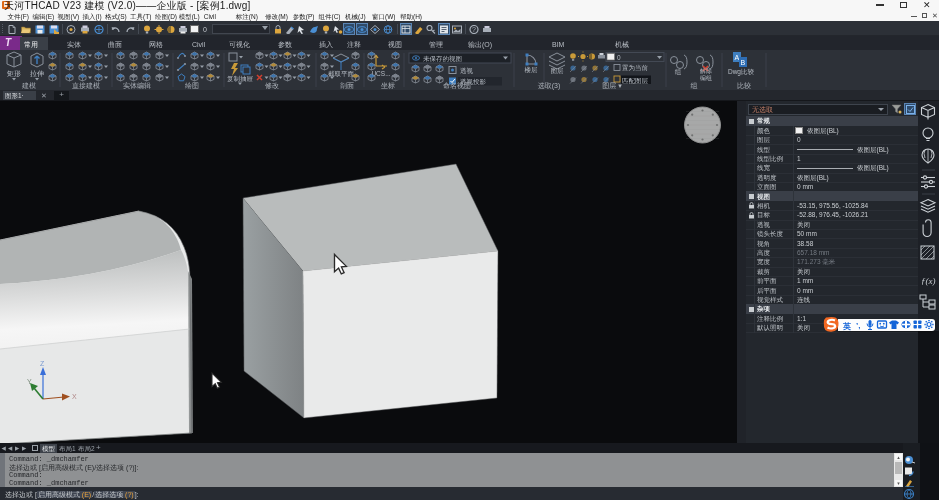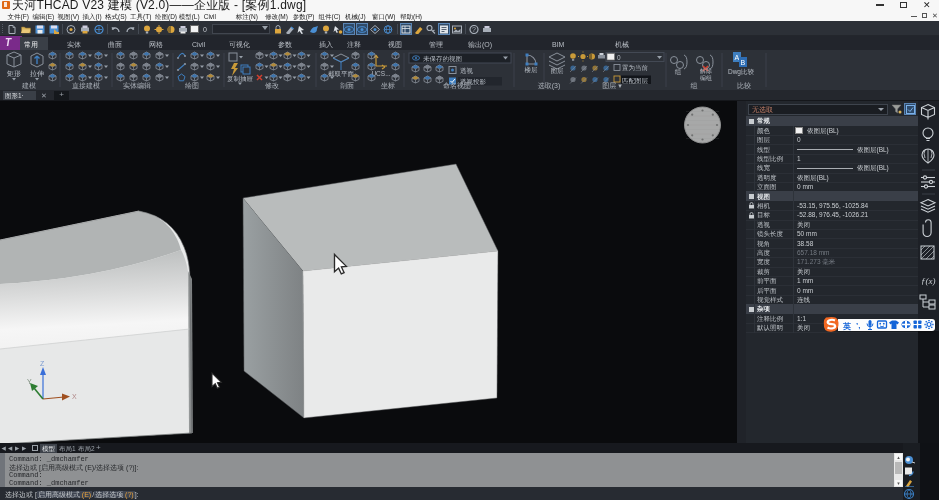--- a/index.html
+++ b/index.html
@@ -5,21 +5,21 @@
 body{position:relative;font-family:"Liberation Sans",sans-serif;background:#0b0c0e;color:#c6cacd}
 .a{position:absolute}
 .t7{font-size:7px;line-height:9px;white-space:nowrap}
 .t65{font-size:6.5px;line-height:8px;white-space:nowrap}
 .mono{font-family:"Liberation Mono",monospace}
 </style></head><body>
 
 <div class="a" style="left:0;top:0;width:939px;height:21px;background:#f7f7f7"></div>
 <div class="a" style="left:2px;top:1px;width:8px;height:8px;background:#e06a18;border-radius:1px"></div>
 <div class="a" style="left:3.5px;top:2px;width:3px;height:5px;background:#fff;opacity:.85"></div>
-<div class="a" style="left:12px;top:1px;font-size:12px;line-height:9px;white-space:nowrap;letter-spacing:0.2px;color:#1a1a1a">天河THCAD V23 建模 (V2.0)——企业版 - [案例1.dwg]</div>
+<div class="a" style="left:4px;top:1px;font-size:10px;line-height:9px;white-space:nowrap;letter-spacing:0.2px;color:#1a1a1a">天河THCAD V23 建模 (V2.0)——企业版 - [案例1.dwg]</div>
 <div class="a" style="left:876px;top:4px;width:8px;height:1.5px;background:#333"></div>
 <div class="a" style="left:900px;top:2px;width:7px;height:6px;border:1.2px solid #333"></div>
 <div class="a" style="left:923px;top:1px;color:#222;font-size:9px;line-height:9px">✕</div>
 <div class="a" style="left:911px;top:16px;width:6px;height:1.2px;background:#555"></div>
 <div class="a" style="left:922px;top:13px;width:5px;height:4.5px;border:1px solid #555"></div>
 <div class="a" style="left:932px;top:11.5px;color:#444;font-size:7px;line-height:7px">✕</div>
 <div class="a" style="left:7.5px;top:12.5px;font-size:6.5px;line-height:8px;white-space:nowrap;color:#1c1c1c">文件(F)</div>
 <div class="a" style="left:32.5px;top:12.5px;font-size:6.5px;line-height:8px;white-space:nowrap;color:#1c1c1c">编辑(E)</div>
 <div class="a" style="left:57.5px;top:12.5px;font-size:6.5px;line-height:8px;white-space:nowrap;color:#1c1c1c">视图(V)</div>
 <div class="a" style="left:82.5px;top:12.5px;font-size:6.5px;line-height:8px;white-space:nowrap;color:#1c1c1c">插入(I)</div>

